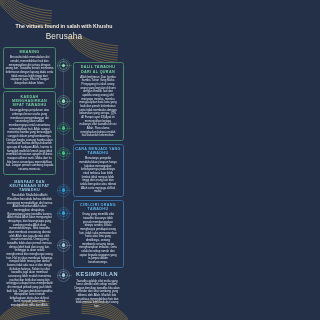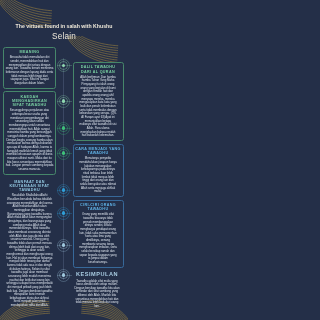--- a/index.html
+++ b/index.html
@@ -84,21 +84,21 @@
           <path d="M58.37 32.09 L58.30 31.42 L58.20 30.75 L58.06 30.08 L57.88 29.41 L57.67 28.75 L57.42 28.09 L57.14 27.43 L56.82 26.78 L56.46 26.12 L56.07 25.48 L55.65 24.84 L55.19 24.20 L54.70 23.57 L54.17 22.95 L53.61 22.33 L53.02 21.72 L52.39 21.12 L51.73 20.53 L51.04 19.94 L50.32 19.36 L49.57 18.80 L48.78 18.24 L47.97 17.69 L47.13 17.15 L46.25 16.62 L45.35 16.11 L44.43 15.60 L43.47 15.11 L42.49 14.63 L41.48 14.16 L40.45 13.70 L39.40 13.26 L38.32 12.83 L37.21 12.41 L36.09 12.01 L34.94 11.62 L33.78 11.24 L32.59 10.88 L31.38 10.53 L30.16 10.20 L28.92 9.89 L27.66 9.59 L26.38 9.30 L25.09 9.03 L23.79 8.78 L22.47 8.55 L21.14 8.32 L19.80 8.12 L18.45 7.93 L17.09 7.76 L15.72 7.61 L14.35 7.47 L12.96 7.36 L11.57 7.25"></path>
           <path d="M59.17 32.02 L59.10 31.30 L58.99 30.58 L58.85 29.86 L58.67 29.14 L58.46 28.42 L58.21 27.71 L57.92 27.00 L57.59 26.30 L57.24 25.60 L56.84 24.90 L56.41 24.21 L55.94 23.53 L55.44 22.85 L54.91 22.18 L54.34 21.51 L53.74 20.86 L53.10 20.21 L52.43 19.57 L51.73 18.94 L51.00 18.32 L50.24 17.70 L49.44 17.10 L48.62 16.51 L47.76 15.93 L46.88 15.36 L45.96 14.81 L45.02 14.26 L44.05 13.73 L43.06 13.21 L42.04 12.71 L40.99 12.22 L39.92 11.74 L38.82 11.27 L37.70 10.82 L36.56 10.39 L35.40 9.97 L34.21 9.57 L33.01 9.18 L31.79 8.81 L30.54 8.45 L29.28 8.11 L28.01 7.79 L26.71 7.48 L25.40 7.19 L24.08 6.92 L22.75 6.66 L21.40 6.43 L20.04 6.21 L18.67 6.01 L17.28 5.82 L15.90 5.66 L14.50 5.51 L13.09 5.38 L11.68 5.27"></path>
           <path d="M59.97 31.95 L59.90 31.18 L59.79 30.40 L59.65 29.63 L59.47 28.86 L59.25 28.10 L58.99 27.33 L58.70 26.57 L58.37 25.82 L58.01 25.07 L57.61 24.32 L57.17 23.58 L56.70 22.85 L56.19 22.12 L55.65 21.40 L55.07 20.69 L54.46 19.99 L53.81 19.29 L53.14 18.61 L52.42 17.93 L51.68 17.27 L50.91 16.61 L50.10 15.97 L49.26 15.34 L48.39 14.71 L47.50 14.11 L46.57 13.51 L45.62 12.93 L44.63 12.36 L43.62 11.80 L42.59 11.26 L41.53 10.73 L40.44 10.22 L39.33 9.72 L38.19 9.24 L37.03 8.78 L35.85 8.33 L34.65 7.89 L33.43 7.48 L32.19 7.08 L30.93 6.70 L29.65 6.33 L28.35 5.99 L27.04 5.66 L25.71 5.35 L24.37 5.06 L23.02 4.78 L21.65 4.53 L20.27 4.29 L18.88 4.08 L17.48 3.88 L16.07 3.70 L14.65 3.55 L13.22 3.41 L11.79 3.29"></path>
           <path d="M60.77 31.88 L60.70 31.06 L60.59 30.23 L60.44 29.41 L60.26 28.59 L60.04 27.77 L59.78 26.96 L59.48 26.14 L59.15 25.34 L58.78 24.54 L58.37 23.74 L57.93 22.95 L57.45 22.17 L56.93 21.40 L56.38 20.63 L55.80 19.87 L55.18 19.12 L54.53 18.38 L53.84 17.65 L53.12 16.93 L52.36 16.22 L51.58 15.52 L50.76 14.83 L49.91 14.16 L49.03 13.50 L48.12 12.85 L47.18 12.21 L46.21 11.59 L45.21 10.98 L44.19 10.39 L43.14 9.81 L42.06 9.25 L40.96 8.70 L39.83 8.17 L38.68 7.66 L37.50 7.16 L36.31 6.68 L35.09 6.22 L33.85 5.78 L32.59 5.35 L31.31 4.94 L30.02 4.55 L28.70 4.18 L27.37 3.83 L26.02 3.50 L24.66 3.19 L23.29 2.90 L21.90 2.63 L20.50 2.38 L19.09 2.15 L17.67 1.94 L16.24 1.75 L14.80 1.58 L13.36 1.44 L11.91 1.31"></path>
           <path d="M61.56 31.81 L61.49 30.94 L61.38 30.06 L61.24 29.18 L61.05 28.31 L60.83 27.44 L60.56 26.58 L60.26 25.72 L59.92 24.86 L59.55 24.01 L59.14 23.16 L58.69 22.33 L58.20 21.50 L57.68 20.67 L57.12 19.86 L56.53 19.05 L55.90 18.25 L55.24 17.47 L54.54 16.69 L53.81 15.92 L53.04 15.17 L52.25 14.43 L51.42 13.70 L50.56 12.98 L49.66 12.28 L48.74 11.59 L47.79 10.91 L46.81 10.25 L45.79 9.60 L44.76 8.97 L43.69 8.36 L42.60 7.76 L41.48 7.18 L40.34 6.62 L39.17 6.07 L37.98 5.55 L36.76 5.04 L35.53 4.55 L34.27 4.07 L32.99 3.62 L31.70 3.19 L30.38 2.78 L29.05 2.38 L27.70 2.01 L26.33 1.66 L24.95 1.33 L23.56 1.02 L22.15 0.73 L20.73 0.47 L19.30 0.22 L17.86 -0.00 L16.41 -0.20 L14.95 -0.38 L13.49 -0.54 L12.02 -0.67"></path>
           <path d="M62.36 31.74 L62.29 30.81 L62.18 29.89 L62.03 28.96 L61.84 28.04 L61.61 27.12 L61.35 26.20 L61.04 25.29 L60.70 24.38 L60.32 23.48 L59.90 22.59 L59.45 21.70 L58.96 20.82 L58.43 19.95 L57.86 19.08 L57.26 18.23 L56.62 17.39 L55.95 16.55 L55.24 15.73 L54.50 14.92 L53.73 14.12 L52.92 13.33 L52.08 12.56 L51.20 11.80 L50.30 11.06 L49.36 10.33 L48.40 9.61 L47.40 8.91 L46.37 8.23 L45.32 7.56 L44.24 6.91 L43.13 6.28 L42.00 5.66 L40.84 5.07 L39.66 4.49 L38.45 3.93 L37.22 3.39 L35.97 2.87 L34.69 2.37 L33.40 1.89 L32.08 1.44 L30.75 1.00 L29.40 0.58 L28.03 0.19 L26.64 -0.18 L25.25 -0.53 L23.83 -0.86 L22.41 -1.17 L20.97 -1.45 L19.52 -1.71 L18.05 -1.94 L16.58 -2.15 L15.11 -2.34 L13.62 -2.51 L12.13 -2.65"></path>
         </g>
       </svg></div>
 <div class="hdr">
  <div class="t1">The virtues found in salah with Khushu</div>
- <div class="t2">Selain</div>
+ <div class="t2">Berusaha</div>
 </div>
 <div class="timeline"></div>
 <div class="ntick" style="top:65.20px;background:#8fd8b0;opacity:.26;"></div>
     <div class="nring2" style="top:59.00px;border-color:#8fd8b0;opacity:.30;"></div>
     <div class="nring1" style="top:61.10px;border-color:#8fd8b0;opacity:.42;"></div>
     <div class="ndot" style="top:63.60px;background:#8fd8b0;"></div>
     <div class="ntick" style="top:100.70px;background:#8fd8b0;opacity:.26;"></div>
     <div class="nring2" style="top:94.50px;border-color:#8fd8b0;opacity:.30;"></div>
     <div class="nring1" style="top:96.60px;border-color:#8fd8b0;opacity:.42;"></div>
     <div class="ndot" style="top:99.10px;background:#8fd8b0;"></div>

